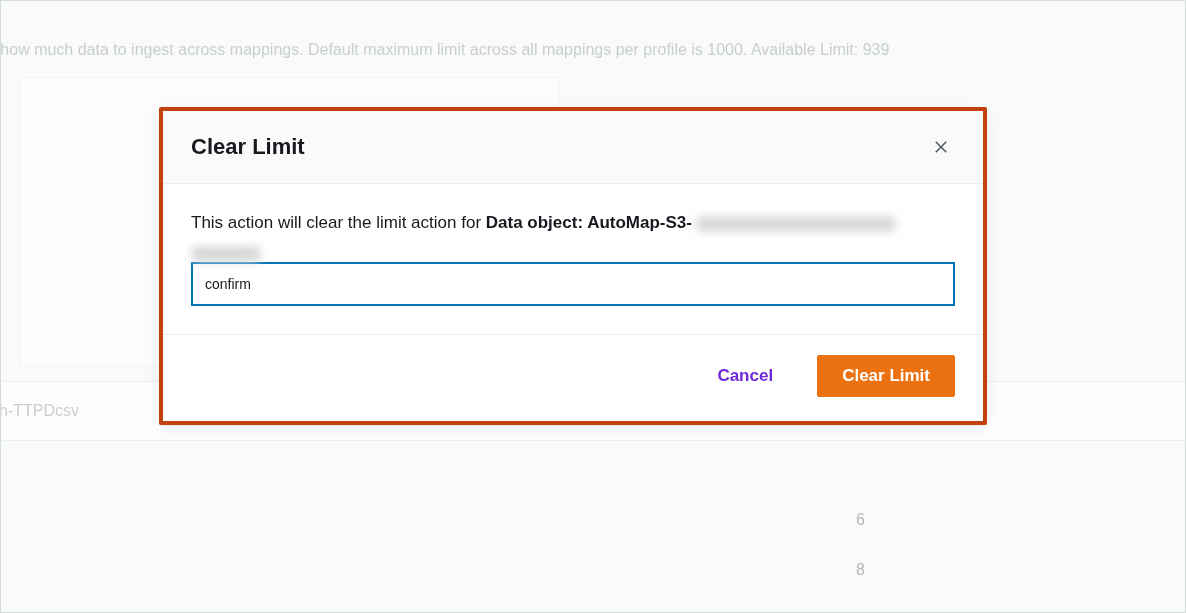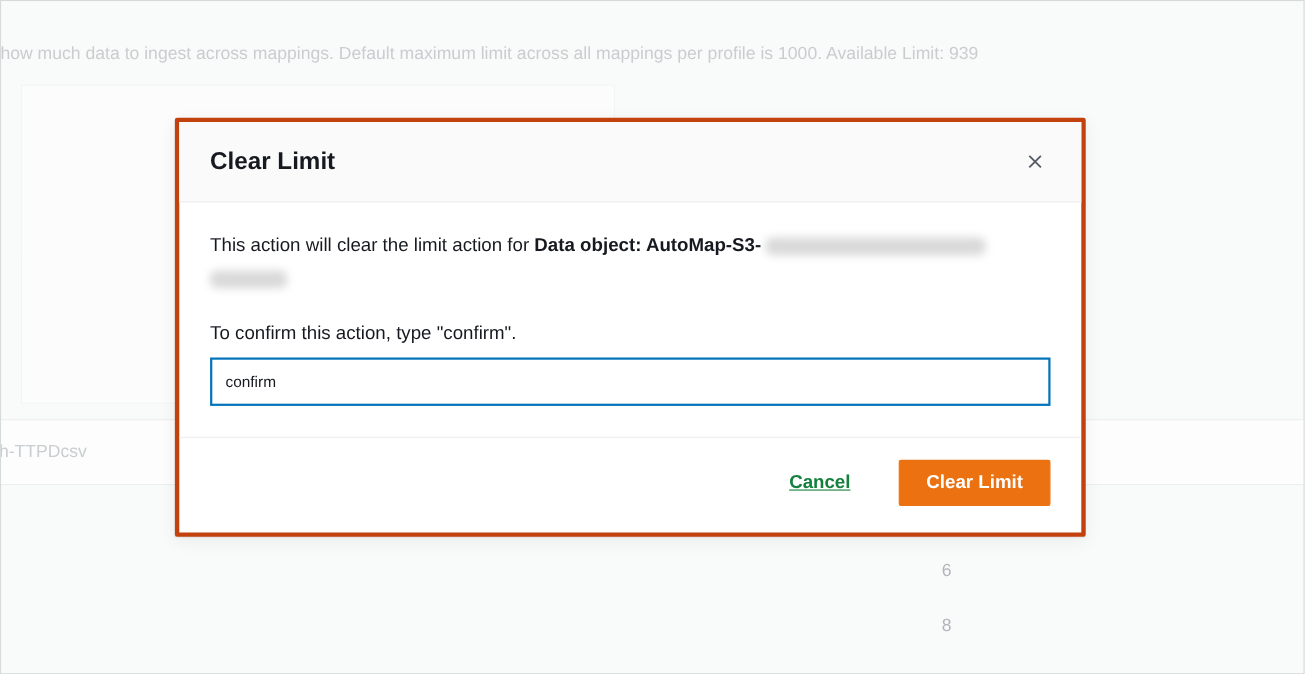--- a/index.html
+++ b/index.html
@@ -136,23 +136,22 @@
       font-size: 17px;
       font-weight: 700;
       padding: 10px 24px;
       border-radius: 2px;
       cursor: pointer;
       border: none;
       background: transparent;
       font-family: inherit;
     }
     .btn-cancel {
-      color: #15803d;
+      color: #6d28d9;
       background: transparent;
-      text-decoration: underline;
     }
     .btn-primary {
       background: #ec7211;
       color: #fff;
       border: 1px solid #ec7211;
     }
   </style>
 </head>
 <body>
 
@@ -178,20 +177,19 @@
         <line x1="5" y1="5" x2="19" y2="19"></line>
         <line x1="19" y1="5" x2="5" y2="19"></line>
       </svg>
     </div>
   </div>
   <div class="modal-body">
     <div class="desc-line">
       <span>This action will clear the limit action for </span><span class="data-object">Data object: AutoMap-S3-</span><span class="blur-chip blur1"></span>
     </div>
     <span class="blur-chip blur2"></span>
-    <div class="confirm-label">To confirm this action, type "confirm".</div>
     <input class="confirm-input" type="text" value="confirm" style="">
   </div>
   <div class="modal-footer">
     <button class="btn btn-cancel">Cancel</button>
     <button class="btn btn-primary">Clear Limit</button>
   </div>
 </div>
 
 </body></html>

